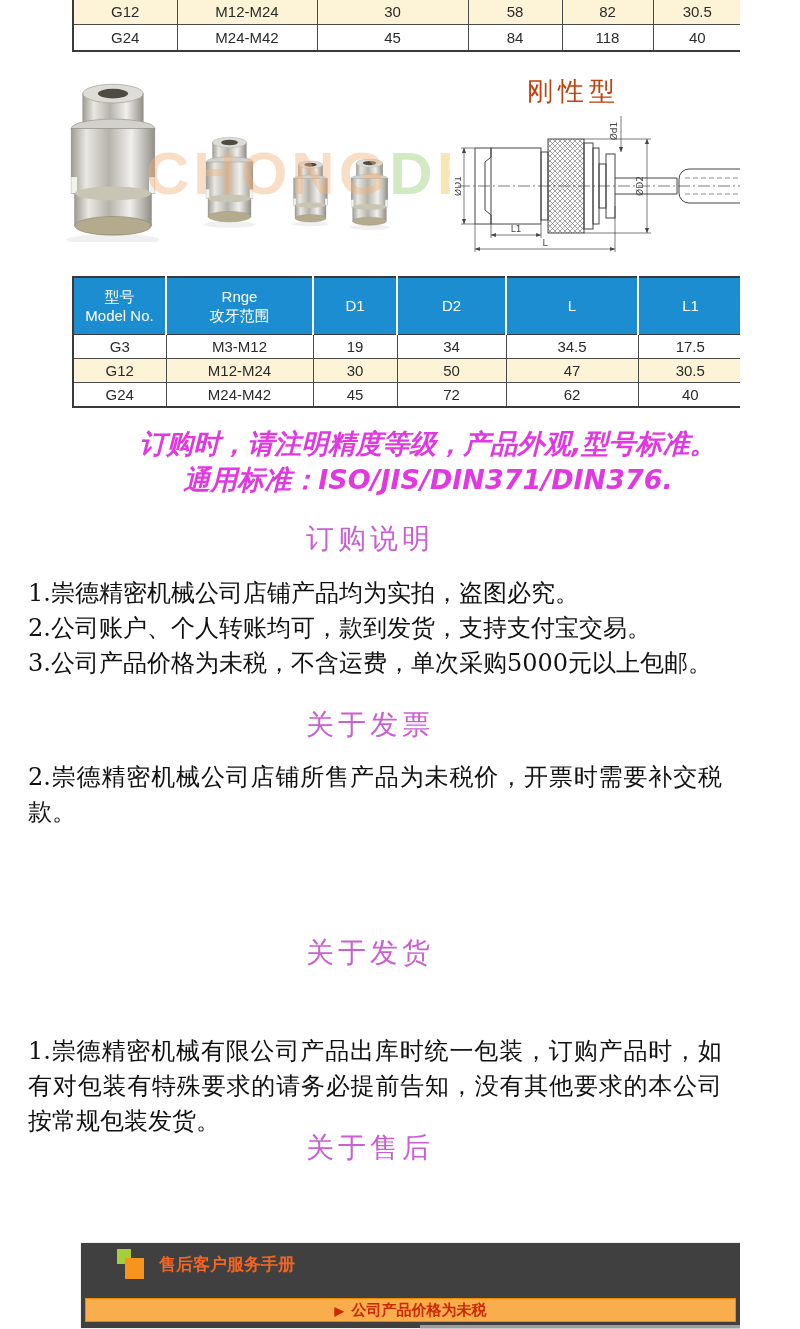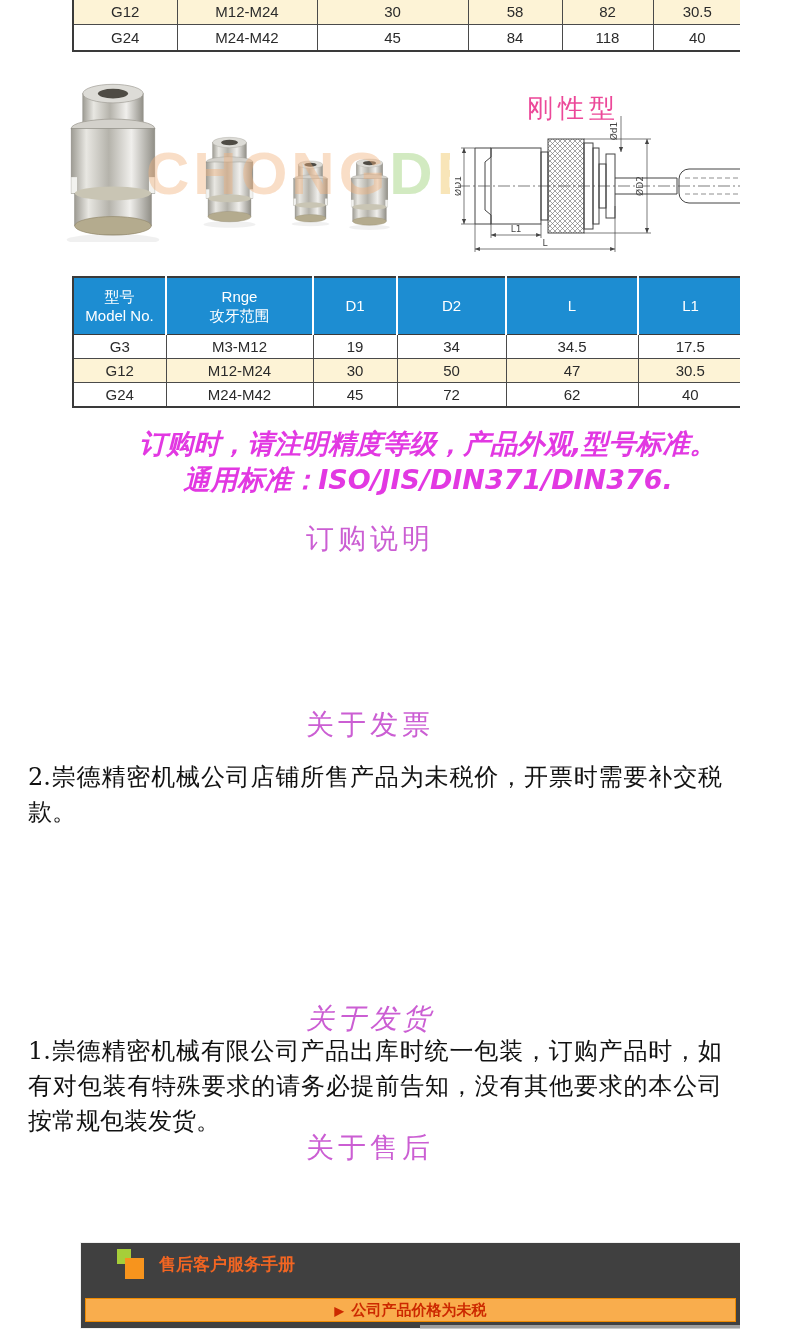--- a/index.html
+++ b/index.html
@@ -16,36 +16,36 @@
   .tbl-top td{height:25px;}
   .tbl-spec{left:72px;top:276px;width:671px;}
   .tbl-spec thead th{background:#1d8dd2;color:#fff;font-weight:400;height:56px;
                      font-size:15px;line-height:1.3;border-left:2px solid #fff;
                      border-bottom:1px solid #3a3a3a;padding:0;}
   .tbl-spec thead th:first-child{border-left:none;}
   .tbl-spec td{height:23px;}
 
   
   .gallery{position:absolute;left:30px;top:70px;width:420px;height:172px;}
-  .dwg-title{position:absolute;left:527px;top:74px;font-size:26px;color:#ec4899;
-             letter-spacing:5px;font-family:"DejaVu Sans", sans-serif;margin-top:17px;}
+  .dwg-title{position:absolute;left:527px;top:74px;font-size:26px;color:#c2410c;
+             letter-spacing:5px;font-family:"DejaVu Sans", sans-serif;}
   .dwg{position:absolute;left:455px;top:86px;}
   .dwg text{font-family:"DejaVu Sans", sans-serif;font-size:9px;fill:#444;}
 
   
   .note{position:absolute;left:88px;top:426px;width:680px;
         font-family:"DejaVu Sans", sans-serif;font-style:italic;font-weight:bold;
         font-size:27px;line-height:36px;color:#e238e2;text-align:center;}
 
   
   .sec{position:absolute;left:0;width:100%;text-align:center;margin:0;
        font-family:"DejaVu Serif", serif;font-weight:400;font-size:28px;
        letter-spacing:4px;color:#cb5ed3;}
   #sec-ordering{top:520px;} #sec-invoice{top:706px;}
-  #sec-shipping{top:1000px;font-style:italic;} #sec-aftersale{top:1129px;}
+  #sec-shipping{top:934px;} #sec-aftersale{top:1129px;}
 
   
   .para{position:absolute;left:28px;width:694px;color:#111;
         font-family:"DejaVu Serif", serif;font-size:24px;line-height:35px;
         text-align:justify;}
   #para-ordering{top:576px;} #para-invoice{top:760px;} #para-shipping{top:1034px;}
 
   
   .card{position:absolute;left:80px;top:1242px;width:659px;height:85px;
         background:#404040;border:1px solid #f0f0f0;}
@@ -230,20 +230,25 @@
       </tr>
     </tbody>
   </table>
 
   <div class="note">
     <div>订购时，请注明精度等级，产品外观,型号标准。</div>
     <div>通用标准：ISO/JIS/DIN371/DIN376.</div>
   </div>
 
   <h2 class="sec" id="sec-ordering">订购说明</h2>
+  <div class="para" id="para-ordering">
+    <div>1.崇德精密机械公司店铺产品均为实拍，盗图必究。</div>
+    <div>2.公司账户、个人转账均可，款到发货，支持支付宝交易。</div>
+    <div>3.公司产品价格为未税，不含运费，单次采购5000元以上包邮。</div>
+  </div>
 
   <h2 class="sec" id="sec-invoice">关于发票</h2>
   <div class="para" id="para-invoice">
     <div>2.崇德精密机械公司店铺所售产品为未税价，开票时需要补交税款。</div>
   </div>
 
   <h2 class="sec" id="sec-shipping">关于发货</h2>
   <div class="para" id="para-shipping">
     <div>1.崇德精密机械有限公司产品出库时统一包装，订购产品时，如有对包装有特殊要求的请务必提前告知，没有其他要求的本公司按常规包装发货。</div>
   </div>

